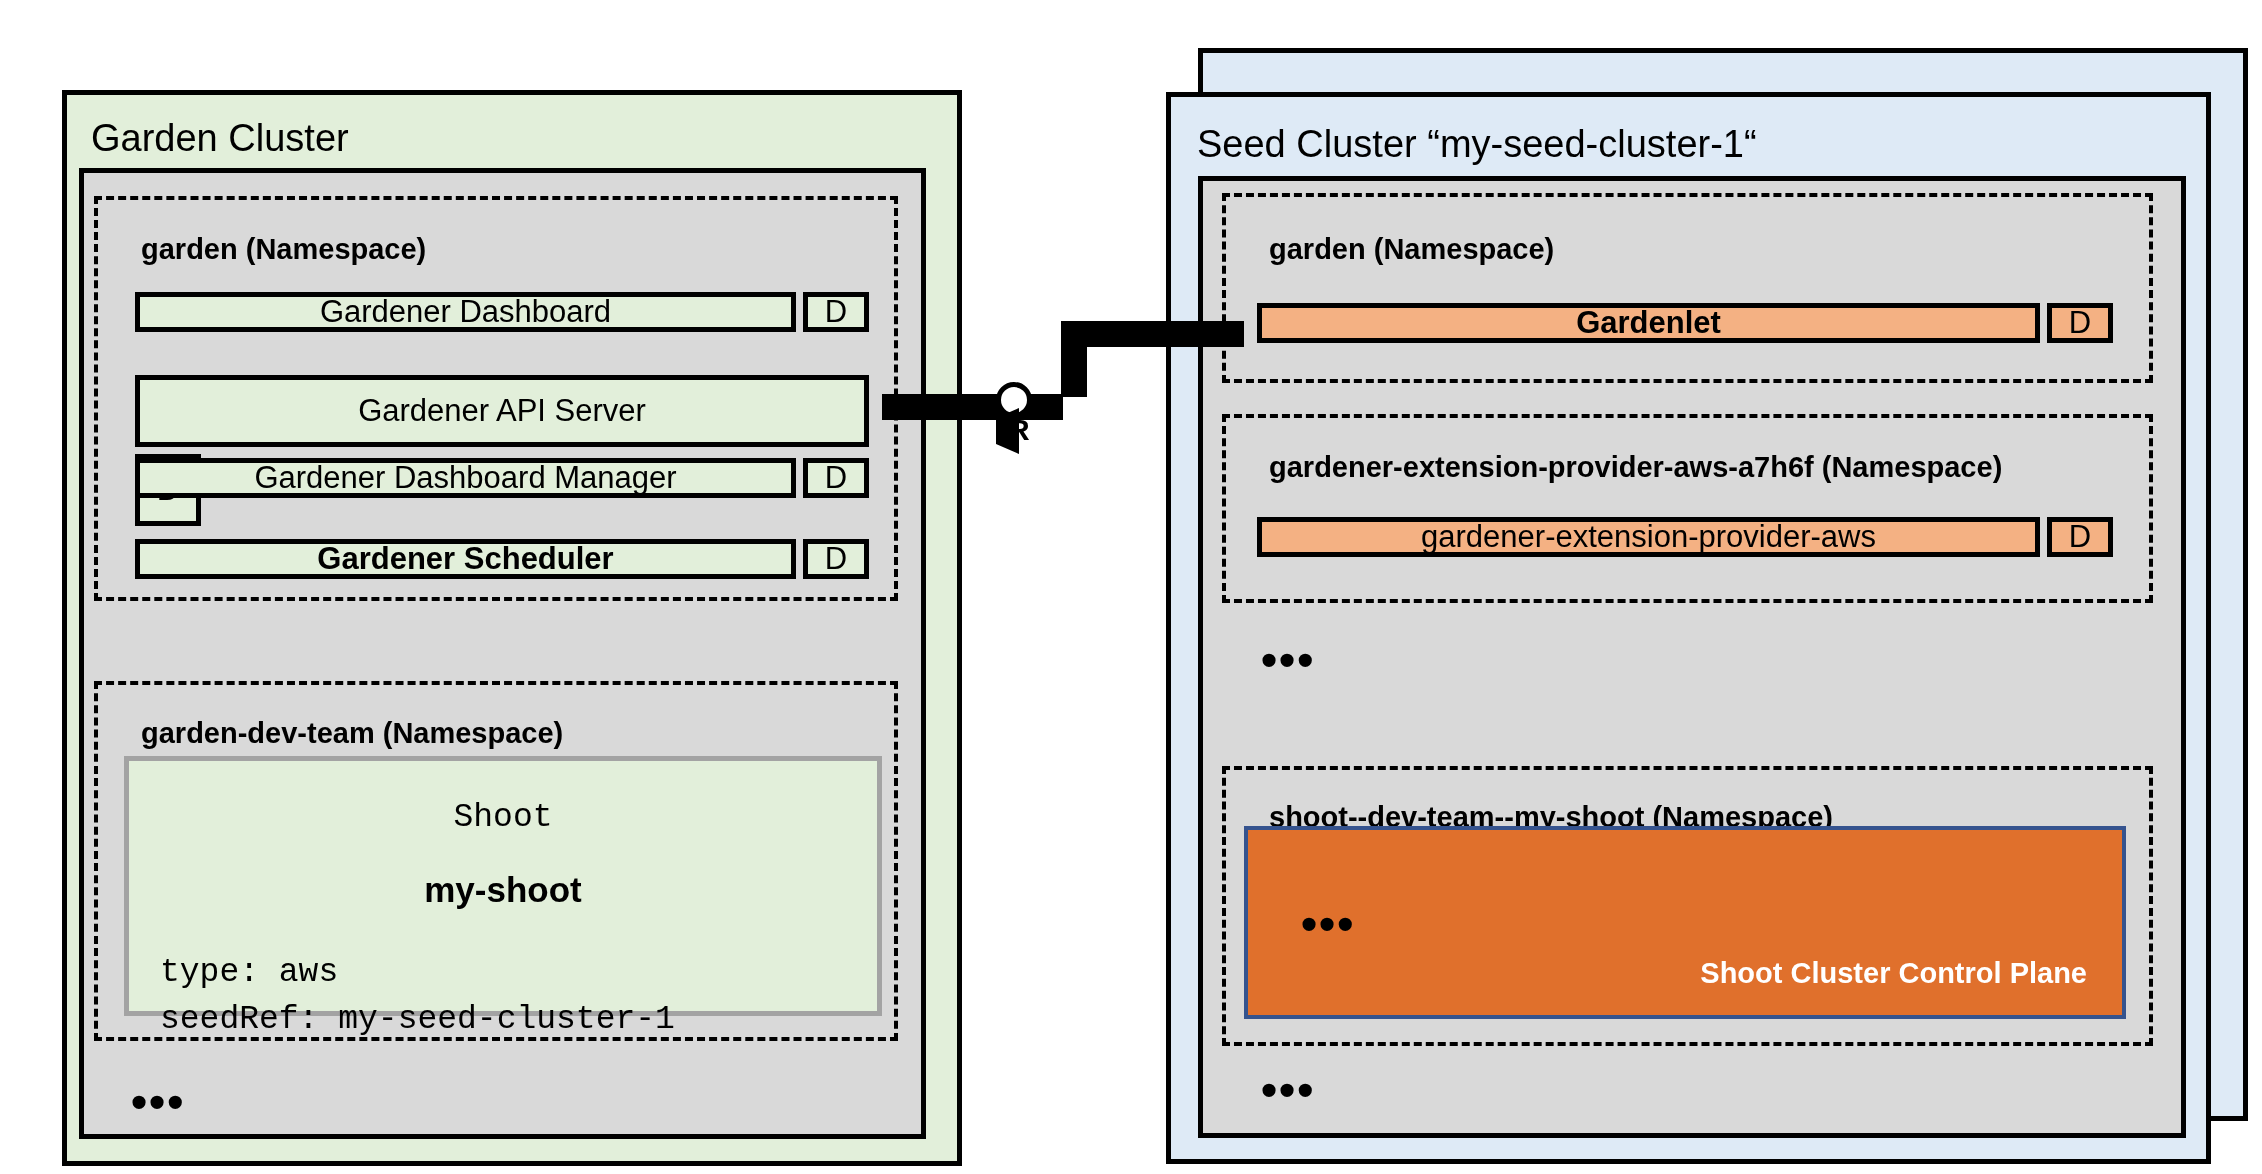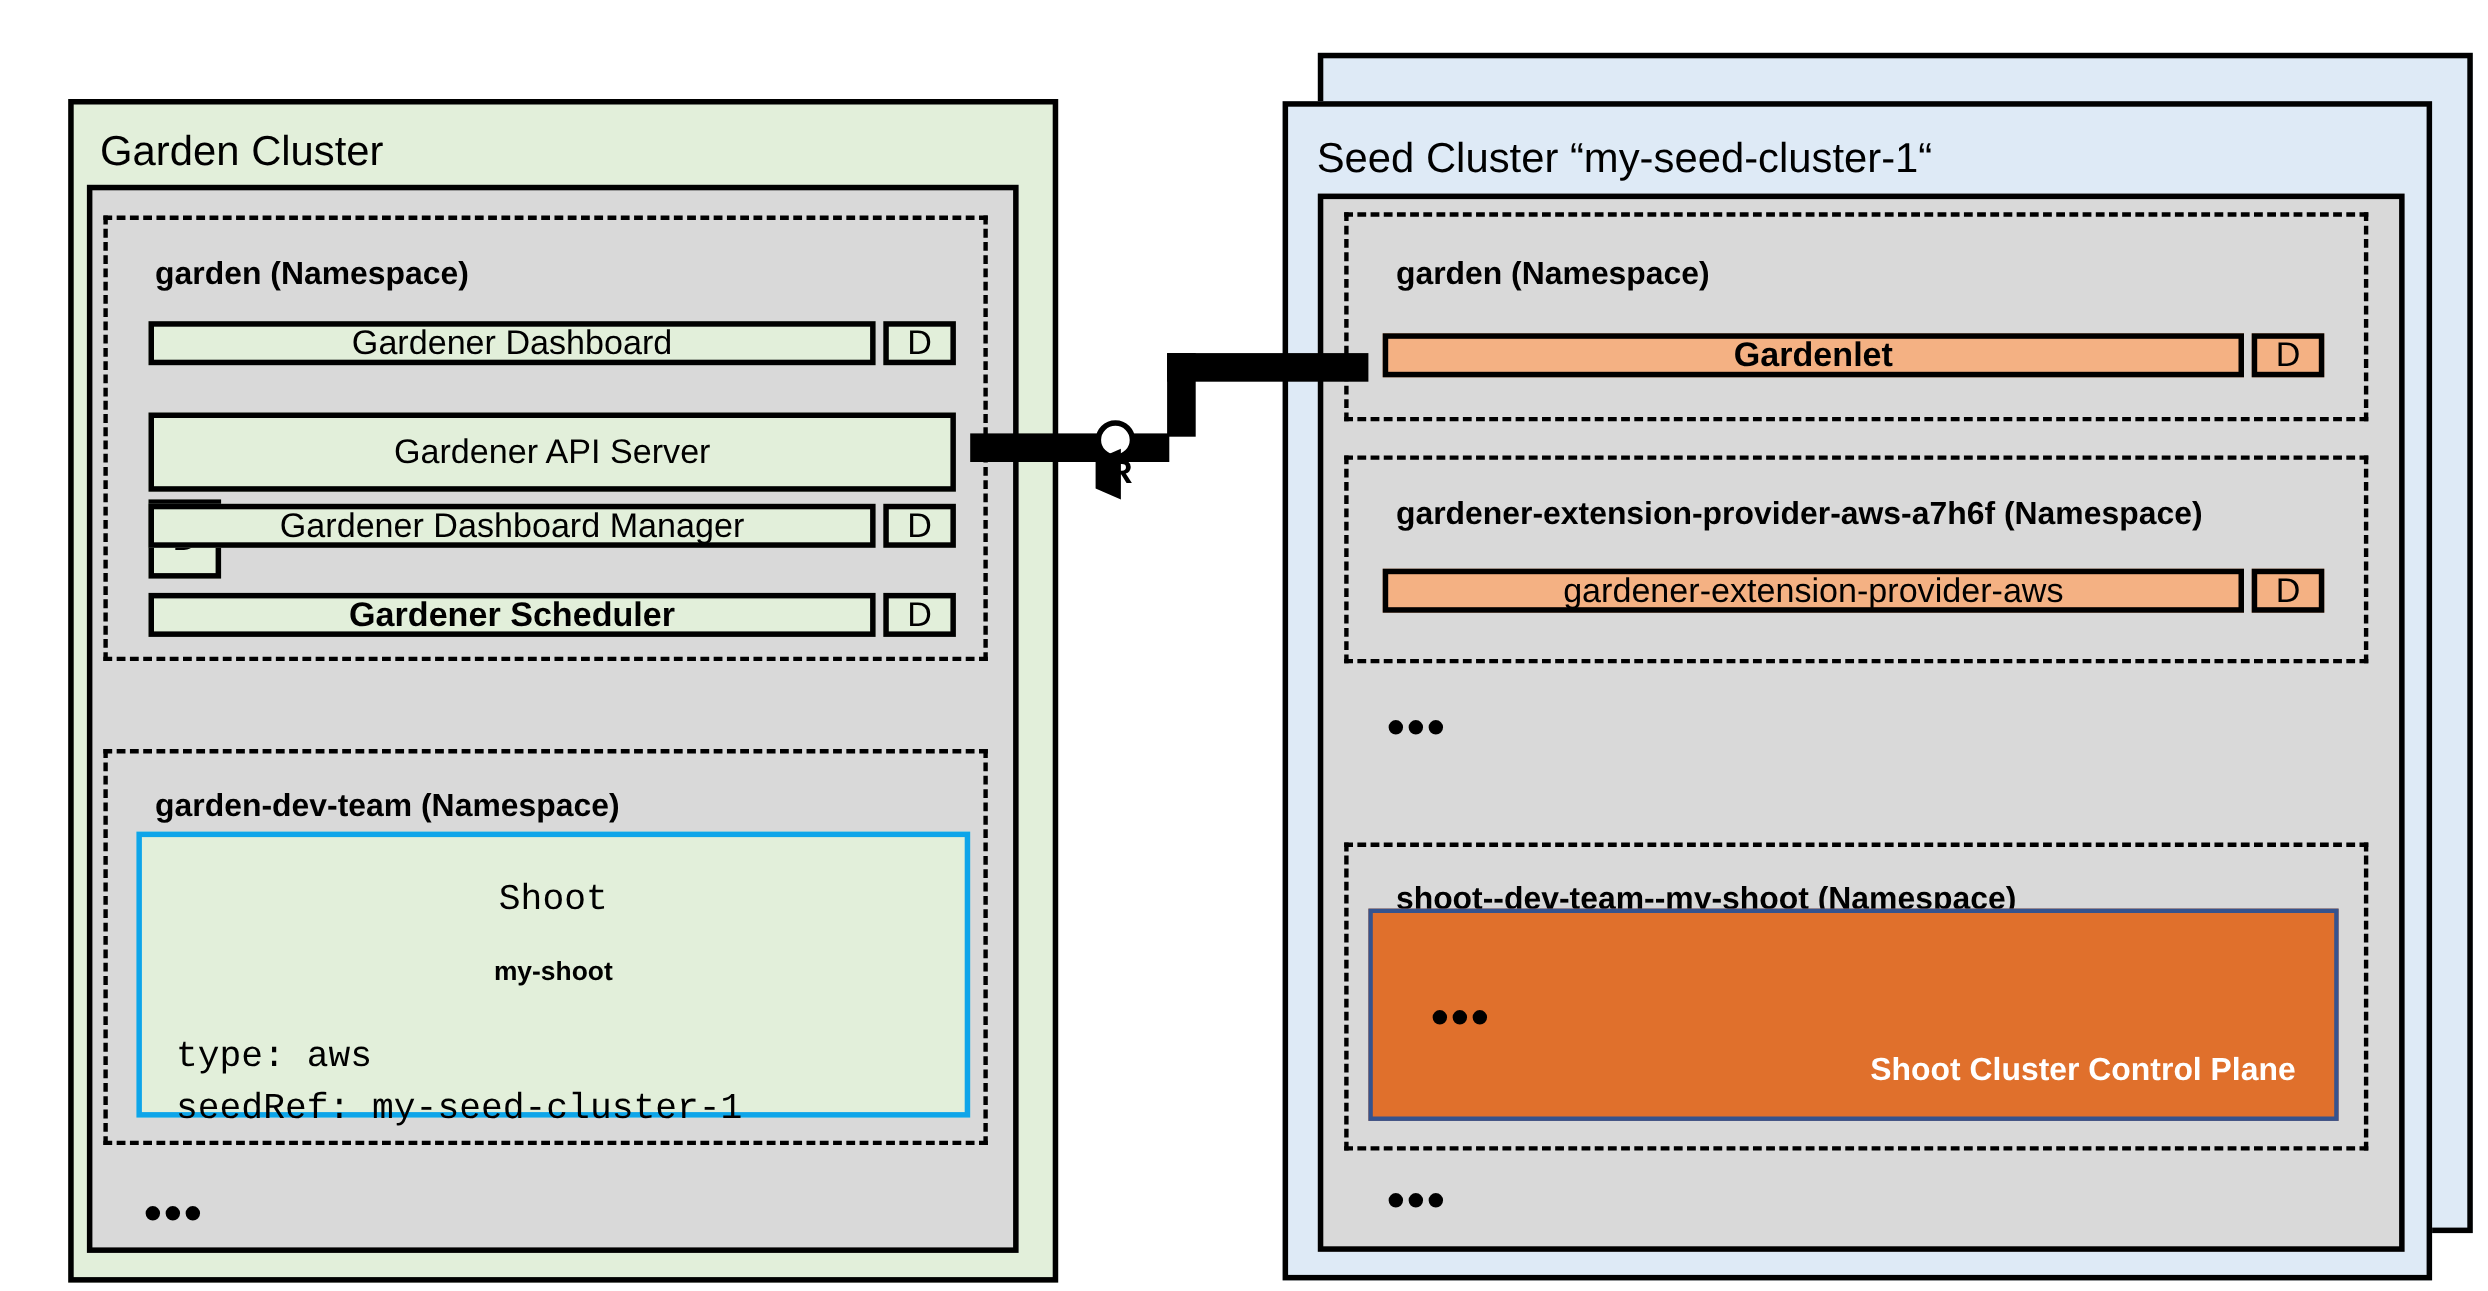--- a/index.html
+++ b/index.html
@@ -54,25 +54,25 @@
   .row.green .label,.row.green .badge{background:var(--green);}
   .row.orange .label,.row.orange .badge{background:var(--orange);}
   .bold{font-weight:bold;}
 
   .g-row{left:96px;width:760px;border-radius:10px;}
   .g-row1{top:253px;} .g-row2{top:336px;flex-direction:column;} .g-row3{top:419px;} .g-row4{top:500px;}
   .s-row{left:1218px;width:882px;}
   .s-row1{top:264px;justify-content:center;} .s-row2{top:478px;}
 
   
-  .shoot-card{left:98px;top:730px;width:758px;height:260px;background:var(--green);border:5px solid #0ea5e9;z-index:4;
+  .shoot-card{left:98px;top:730px;width:758px;height:260px;background:var(--green);border:5px solid #a3a3a3;z-index:4;
               display:flex;flex-direction:column;}
   .mono{font-family:"Liberation Mono",monospace;}
   .shoot-kind{font-size:33px;text-align:center;margin-top:12px;}
-  .shoot-name{font-size:24px;font-weight:bold;text-align:center;margin-top:8px;}
+  .shoot-name{font-size:35px;font-weight:bold;text-align:center;margin-top:8px;}
   .shoot-spacer{flex:1;}
   .shoot-spec{font-size:33px;line-height:47px;padding:0 0 14px 18px;white-space:pre;}
 
   
   .dots{font-size:46px;font-weight:bold;letter-spacing:2px;line-height:46px;z-index:5;white-space:nowrap;}
   .g-dots{left:92px;top:1040px;}
   .s-dots-top{left:1222px;top:598px;}
   .s-dots-bottom{left:1222px;top:1028px;}
 
   

